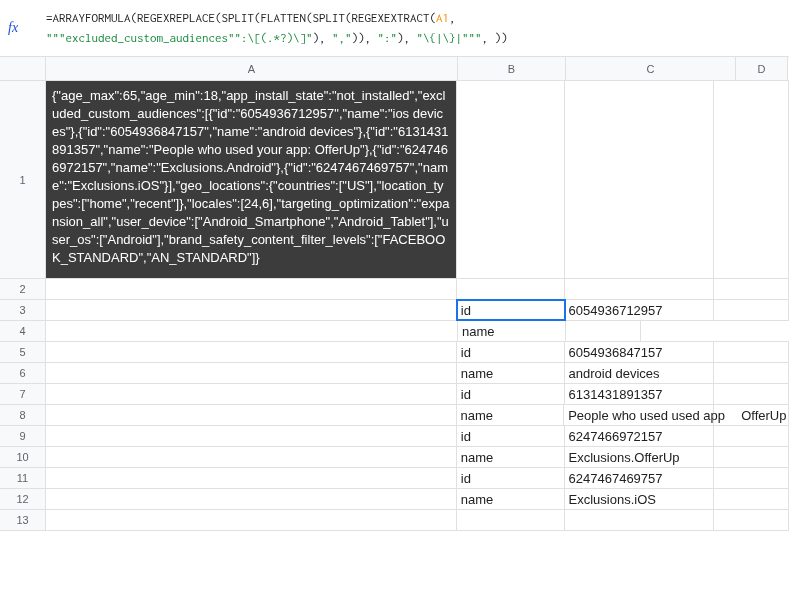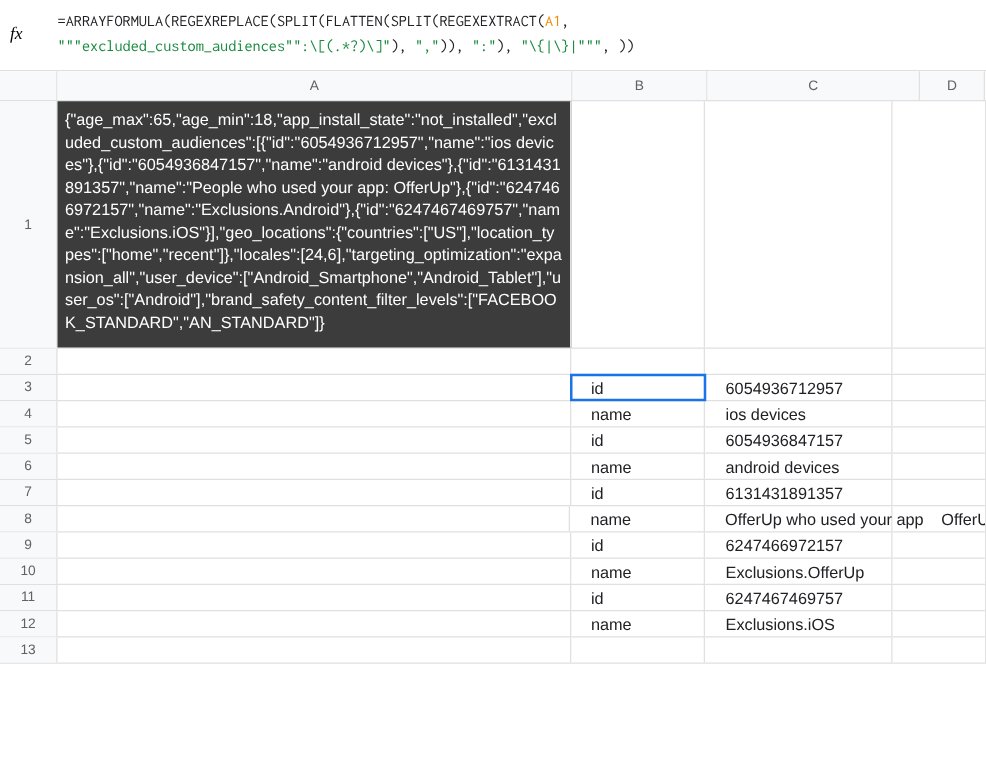--- a/index.html
+++ b/index.html
@@ -13,21 +13,21 @@
     overflow: hidden;
   }
   .formula-bar {
     display: flex;
     align-items: flex-start;
     border-bottom: 1px solid #e0e0e0;
     padding: 6px 0 6px 8px;
     min-height: 48px;
   }
   .fx-label {
-    color: #000000;
+    color: #1d4ed8;
     font-style: italic;
     font-family: Georgia, serif;
     font-size: 14px;
     width: 32px;
     flex-shrink: 0;
     padding-top: 14px;
   }
   .formula-text {
     font-family: "Consolas","Inconsolata",monospace;
     font-size: 13px;
@@ -83,21 +83,21 @@
     background: #f8f9fa;
     text-align: center;
     font-size: 11px;
     color: #5f6368;
     display: flex;
     align-items: center;
     justify-content: center;
   }
   .cell {
     border-right: 1px solid #e0e0e0;
-    padding: 2px 16px;
+    padding: 2px 4px;
     font-size: 13px;
     overflow: hidden;
     white-space: nowrap;
     display: flex;
     align-items: center;
   }
   .cell.col-A { width: 412px; }
   .cell.col-B { width: 108px; }
   .cell.col-C { width: 150px; }
   .cell.col-D { width: 52px; margin-left: 23px; }
@@ -162,21 +162,20 @@
       <div class="cell col-A"></div>
       <div class="cell col-B selected">id</div>
       <div class="cell col-C">6054936712957</div>
       <div class="cell col-D"></div>
     </div>
 
     <div class="row">
       <div class="row-head">4</div>
       <div class="cell col-A"></div>
       <div class="cell col-B">name</div>
-      <div class="cell col-C">ios devices</div>
       <div class="cell col-D"></div>
     </div>
 
     <div class="row">
       <div class="row-head">5</div>
       <div class="cell col-A"></div>
       <div class="cell col-B">id</div>
       <div class="cell col-C">6054936847157</div>
       <div class="cell col-D"></div>
     </div>
@@ -194,21 +193,21 @@
       <div class="cell col-A"></div>
       <div class="cell col-B">id</div>
       <div class="cell col-C">6131431891357</div>
       <div class="cell col-D"></div>
     </div>
 
     <div class="row">
       <div class="row-head">8</div>
       <div class="cell col-A"></div>
       <div class="cell col-B">name</div>
-      <div class="cell col-C overflow">OfferUp who used your app</div>
+      <div class="cell col-C overflow">People who used used app</div>
       <div class="cell col-D">OfferUp</div>
     </div>
 
     <div class="row">
       <div class="row-head">9</div>
       <div class="cell col-A"></div>
       <div class="cell col-B">id</div>
       <div class="cell col-C">6247466972157</div>
       <div class="cell col-D"></div>
     </div>

